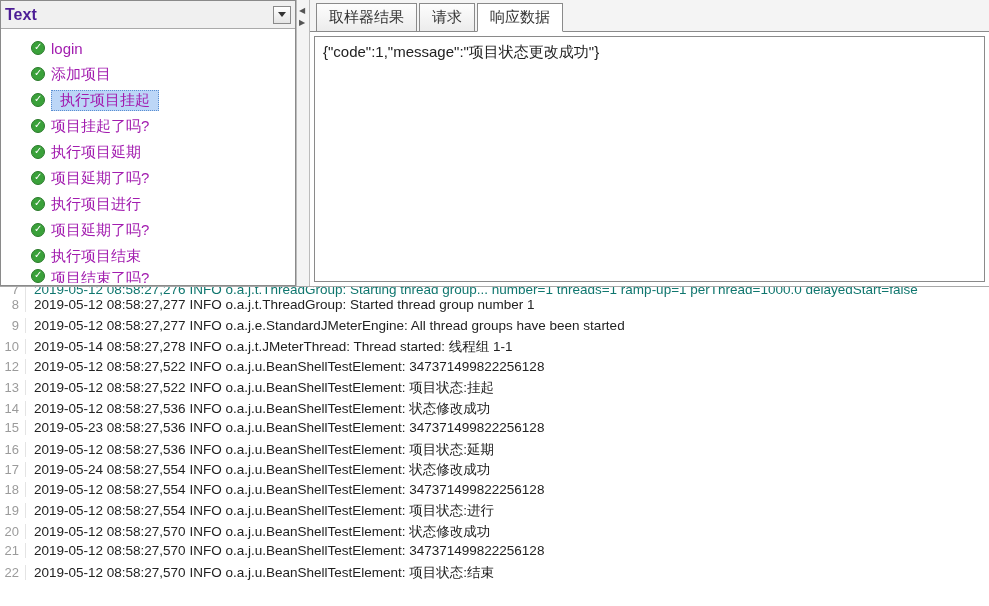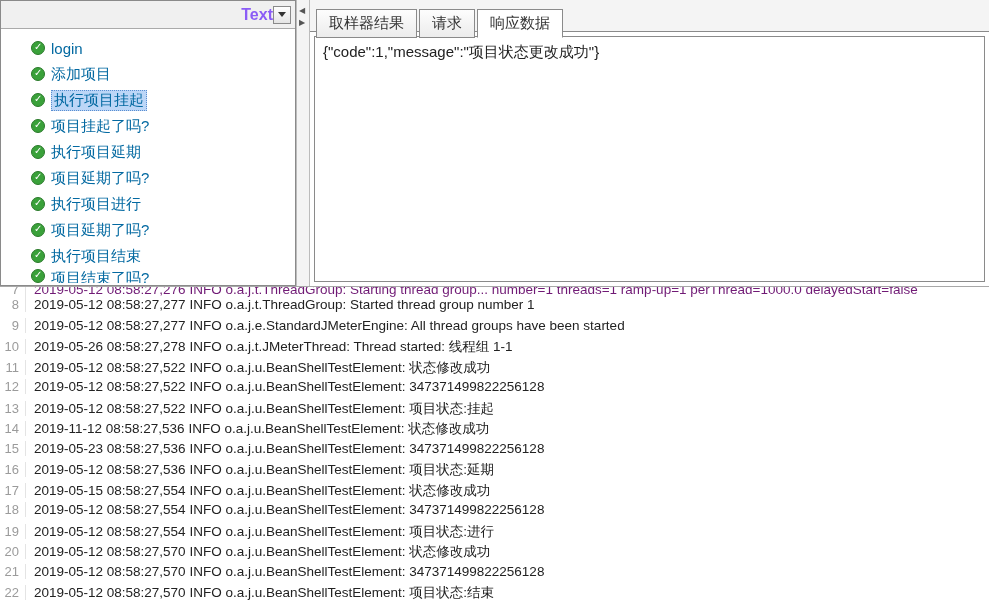--- a/index.html
+++ b/index.html
@@ -35,23 +35,22 @@
     align-items: center;
     height: 28px;
     background: #f0f0f0;
     border-bottom: 1px solid #aaaaaa;
     padding: 0 4px;
     position: relative;
   }
   .tree-header-label {
     font-weight: bold;
     font-size: 16px;
-    color: #8b5cf6;
-    flex: 1;
-    text-align: right;
+    color: #4c1d95;
+    flex: 1;
   }
   .tree-header-dd {
     width: 18px; height: 18px;
     border: 1px solid #8a8a8a;
     background: linear-gradient(#ffffff,#e4e4e4);
     display: flex; align-items:center; justify-content:center;
     cursor: pointer;
   }
   .tree-header-dd::after {
     content: "";
@@ -90,26 +89,26 @@
   }
   .tree-item .status-icon::after {
     content: "✓";
     color: #fff;
     font-size: 10px;
     position: absolute;
     left: 2px; top: -1px;
   }
   .tree-item span.label {
     font-size: 15px;
-    color: #0369a1;
+    color: #a21caf;
   }
   .tree-item.selected span.label {
     background: #bcd6f7;
     border: 1px dotted #5a8ed0;
-    padding: 0 2px;
+    padding: 0 8px;
   }
   
   .vsplitter {
     width: 14px;
     background: #f4f4f4;
     border-left: 1px solid #bcbcbc;
     border-right: 1px solid #bcbcbc;
     position: relative;
     cursor: ew-resize;
   }
@@ -138,21 +137,21 @@
   .tab {
     border: 1px solid #8a8a8a;
     border-bottom: 1px solid #8a8a8a;
     background: linear-gradient(#fdfdfd,#ececec);
     padding: 4px 12px;
     margin-right: 2px;
     font-size: 15px;
     color: #333;
     cursor: pointer;
     position: relative;
-    top: 7px;
+    top: 1px;
   }
   .tab.active {
     background: #ffffff;
     border-bottom: 1px solid #ffffff;
     font-weight: normal;
     text-align: right;
   }
   .response-area {
     flex: 1;
     border: 1px solid #8a8a8a;
@@ -185,21 +184,21 @@
     padding-right: 6px;
     color: #9b9b9b;
     border-right: 1px solid #e4e4e4;
     margin-right: 8px;
     font-size: 13px;
     user-select: none;
   }
   .log-text {
     white-space: pre;
   }
-  .log-line.partial .log-text { color: #701a75; }
+  .log-line.partial .log-text { color: #0f766e; }
 </style>
 </head>
 <body>
 
 <div class="root">
   <div class="top-area">
 
     <div class="tree-panel">
       <div class="tree-header">
         <span class="tree-header-label">Text</span>
@@ -283,49 +282,45 @@
       <div class="log-line">
         <span class="log-gutter">8</span>
         <span class="log-text">2019-05-12 08:58:27,277 INFO o.a.j.t.ThreadGroup: Started thread group number 1</span>
       </div>
       <div class="log-line">
         <span class="log-gutter">9</span>
         <span class="log-text">2019-05-12 08:58:27,277 INFO o.a.j.e.StandardJMeterEngine: All thread groups have been started</span>
       </div>
       <div class="log-line">
         <span class="log-gutter">10</span>
-        <span class="log-text">2019-05-26 08:58:27,278 INFO o.a.j.t.JMeterThread: Thread started: 线程组 1-1</span>
-      </div>
-      <div class="log-line">
-        <span class="log-gutter">11</span>
-        <span class="log-text">2019-05-12 08:58:27,522 INFO o.a.j.u.BeanShellTestElement: 状态修改成功</span>
+        <span class="log-text">2019-05-14 08:58:27,278 INFO o.a.j.t.JMeterThread: Thread started: 线程组 1-1</span>
       </div>
       <div class="log-line">
         <span class="log-gutter">12</span>
         <span class="log-text">2019-05-12 08:58:27,522 INFO o.a.j.u.BeanShellTestElement: 347371499822256128</span>
       </div>
       <div class="log-line">
         <span class="log-gutter">13</span>
         <span class="log-text">2019-05-12 08:58:27,522 INFO o.a.j.u.BeanShellTestElement: 项目状态:挂起</span>
       </div>
       <div class="log-line">
         <span class="log-gutter">14</span>
-        <span class="log-text">2019-11-12 08:58:27,536 INFO o.a.j.u.BeanShellTestElement: 状态修改成功</span>
+        <span class="log-text">2019-05-12 08:58:27,536 INFO o.a.j.u.BeanShellTestElement: 状态修改成功</span>
       </div>
       <div class="log-line">
         <span class="log-gutter">15</span>
         <span class="log-text">2019-05-23 08:58:27,536 INFO o.a.j.u.BeanShellTestElement: 347371499822256128</span>
       </div>
       <div class="log-line">
         <span class="log-gutter">16</span>
         <span class="log-text">2019-05-12 08:58:27,536 INFO o.a.j.u.BeanShellTestElement: 项目状态:延期</span>
       </div>
       <div class="log-line">
         <span class="log-gutter">17</span>
-        <span class="log-text">2019-05-15 08:58:27,554 INFO o.a.j.u.BeanShellTestElement: 状态修改成功</span>
+        <span class="log-text">2019-05-24 08:58:27,554 INFO o.a.j.u.BeanShellTestElement: 状态修改成功</span>
       </div>
       <div class="log-line">
         <span class="log-gutter">18</span>
         <span class="log-text">2019-05-12 08:58:27,554 INFO o.a.j.u.BeanShellTestElement: 347371499822256128</span>
       </div>
       <div class="log-line">
         <span class="log-gutter">19</span>
         <span class="log-text">2019-05-12 08:58:27,554 INFO o.a.j.u.BeanShellTestElement: 项目状态:进行</span>
       </div>
       <div class="log-line">

